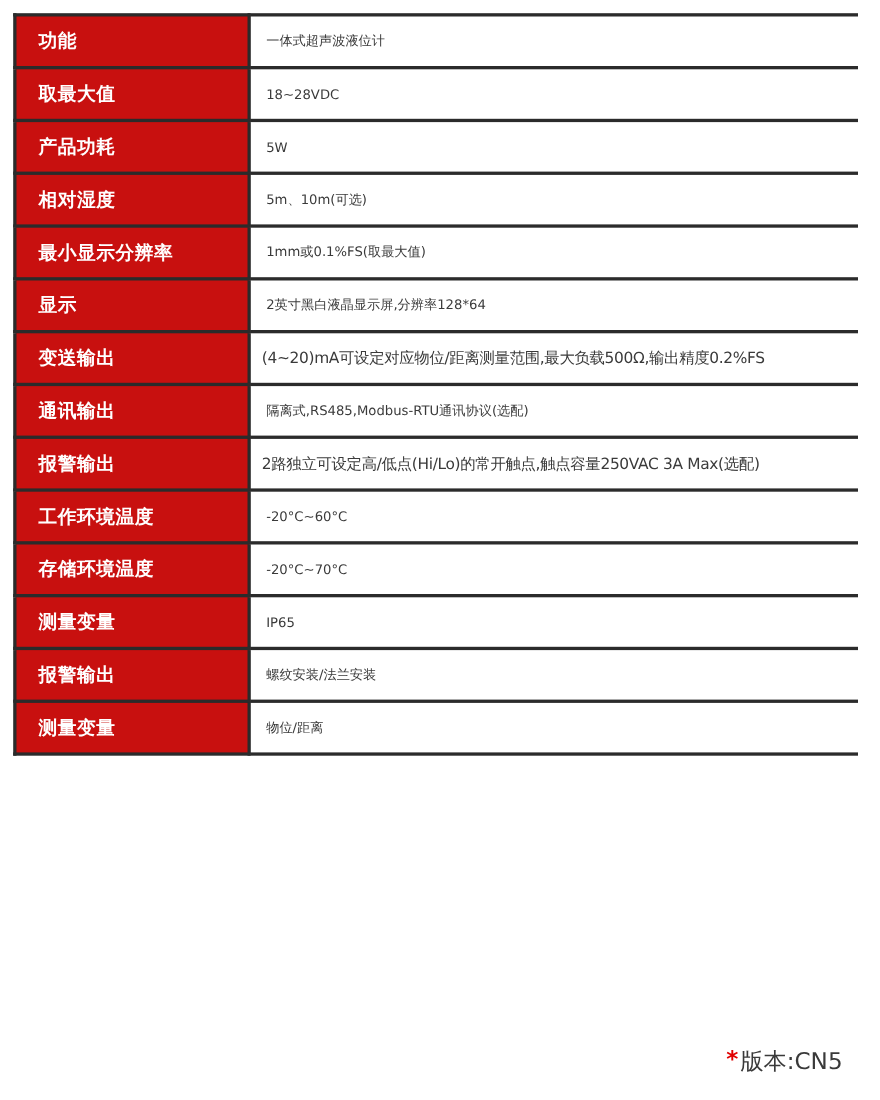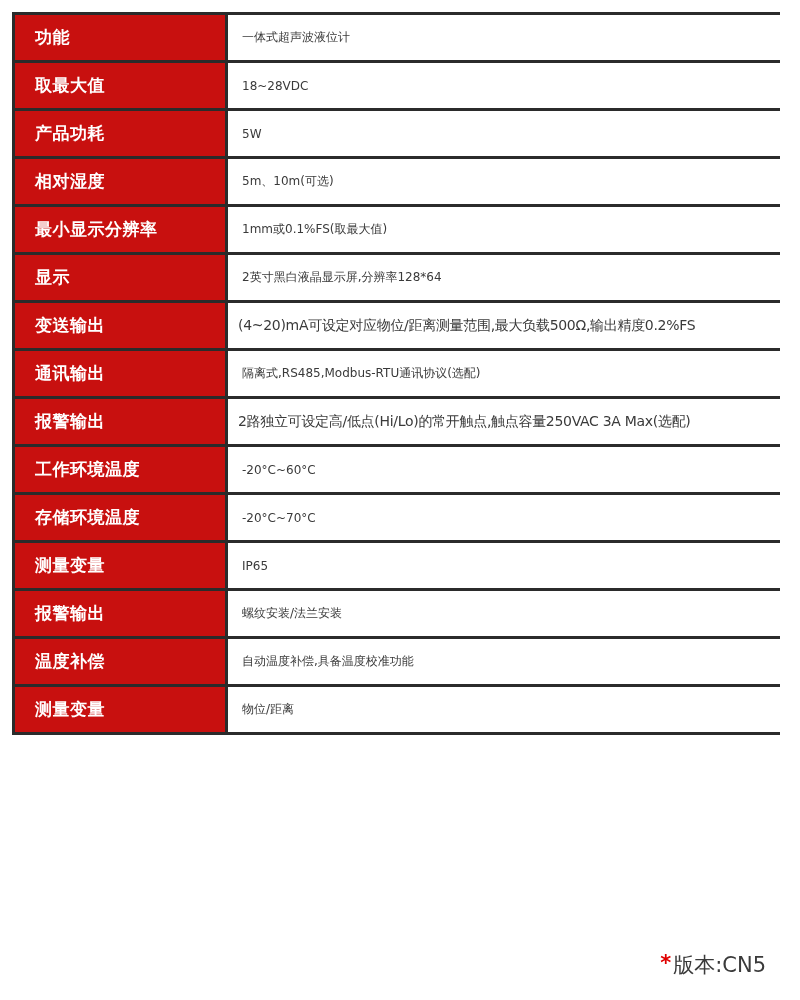--- a/index.html
+++ b/index.html
@@ -121,24 +121,20 @@
       </tr>
       <tr>
         <td class="label-cell">测量变量</td>
         <td class="value-cell">IP65</td>
       </tr>
       <tr>
         <td class="label-cell">报警输出</td>
         <td class="value-cell">螺纹安装/法兰安装</td>
       </tr>
       <tr>
-        <td class="label-cell">温度补偿</td>
-        <td class="value-cell">自动温度补偿,具备温度校准功能</td>
-      </tr>
-      <tr>
         <td class="label-cell">测量变量</td>
         <td class="value-cell">物位/距离</td>
       </tr>
     </tbody>
   </table>
 
   <div class="footer-note">
     <span class="star">*</span><span>版本:CN5</span>
   </div>
 

